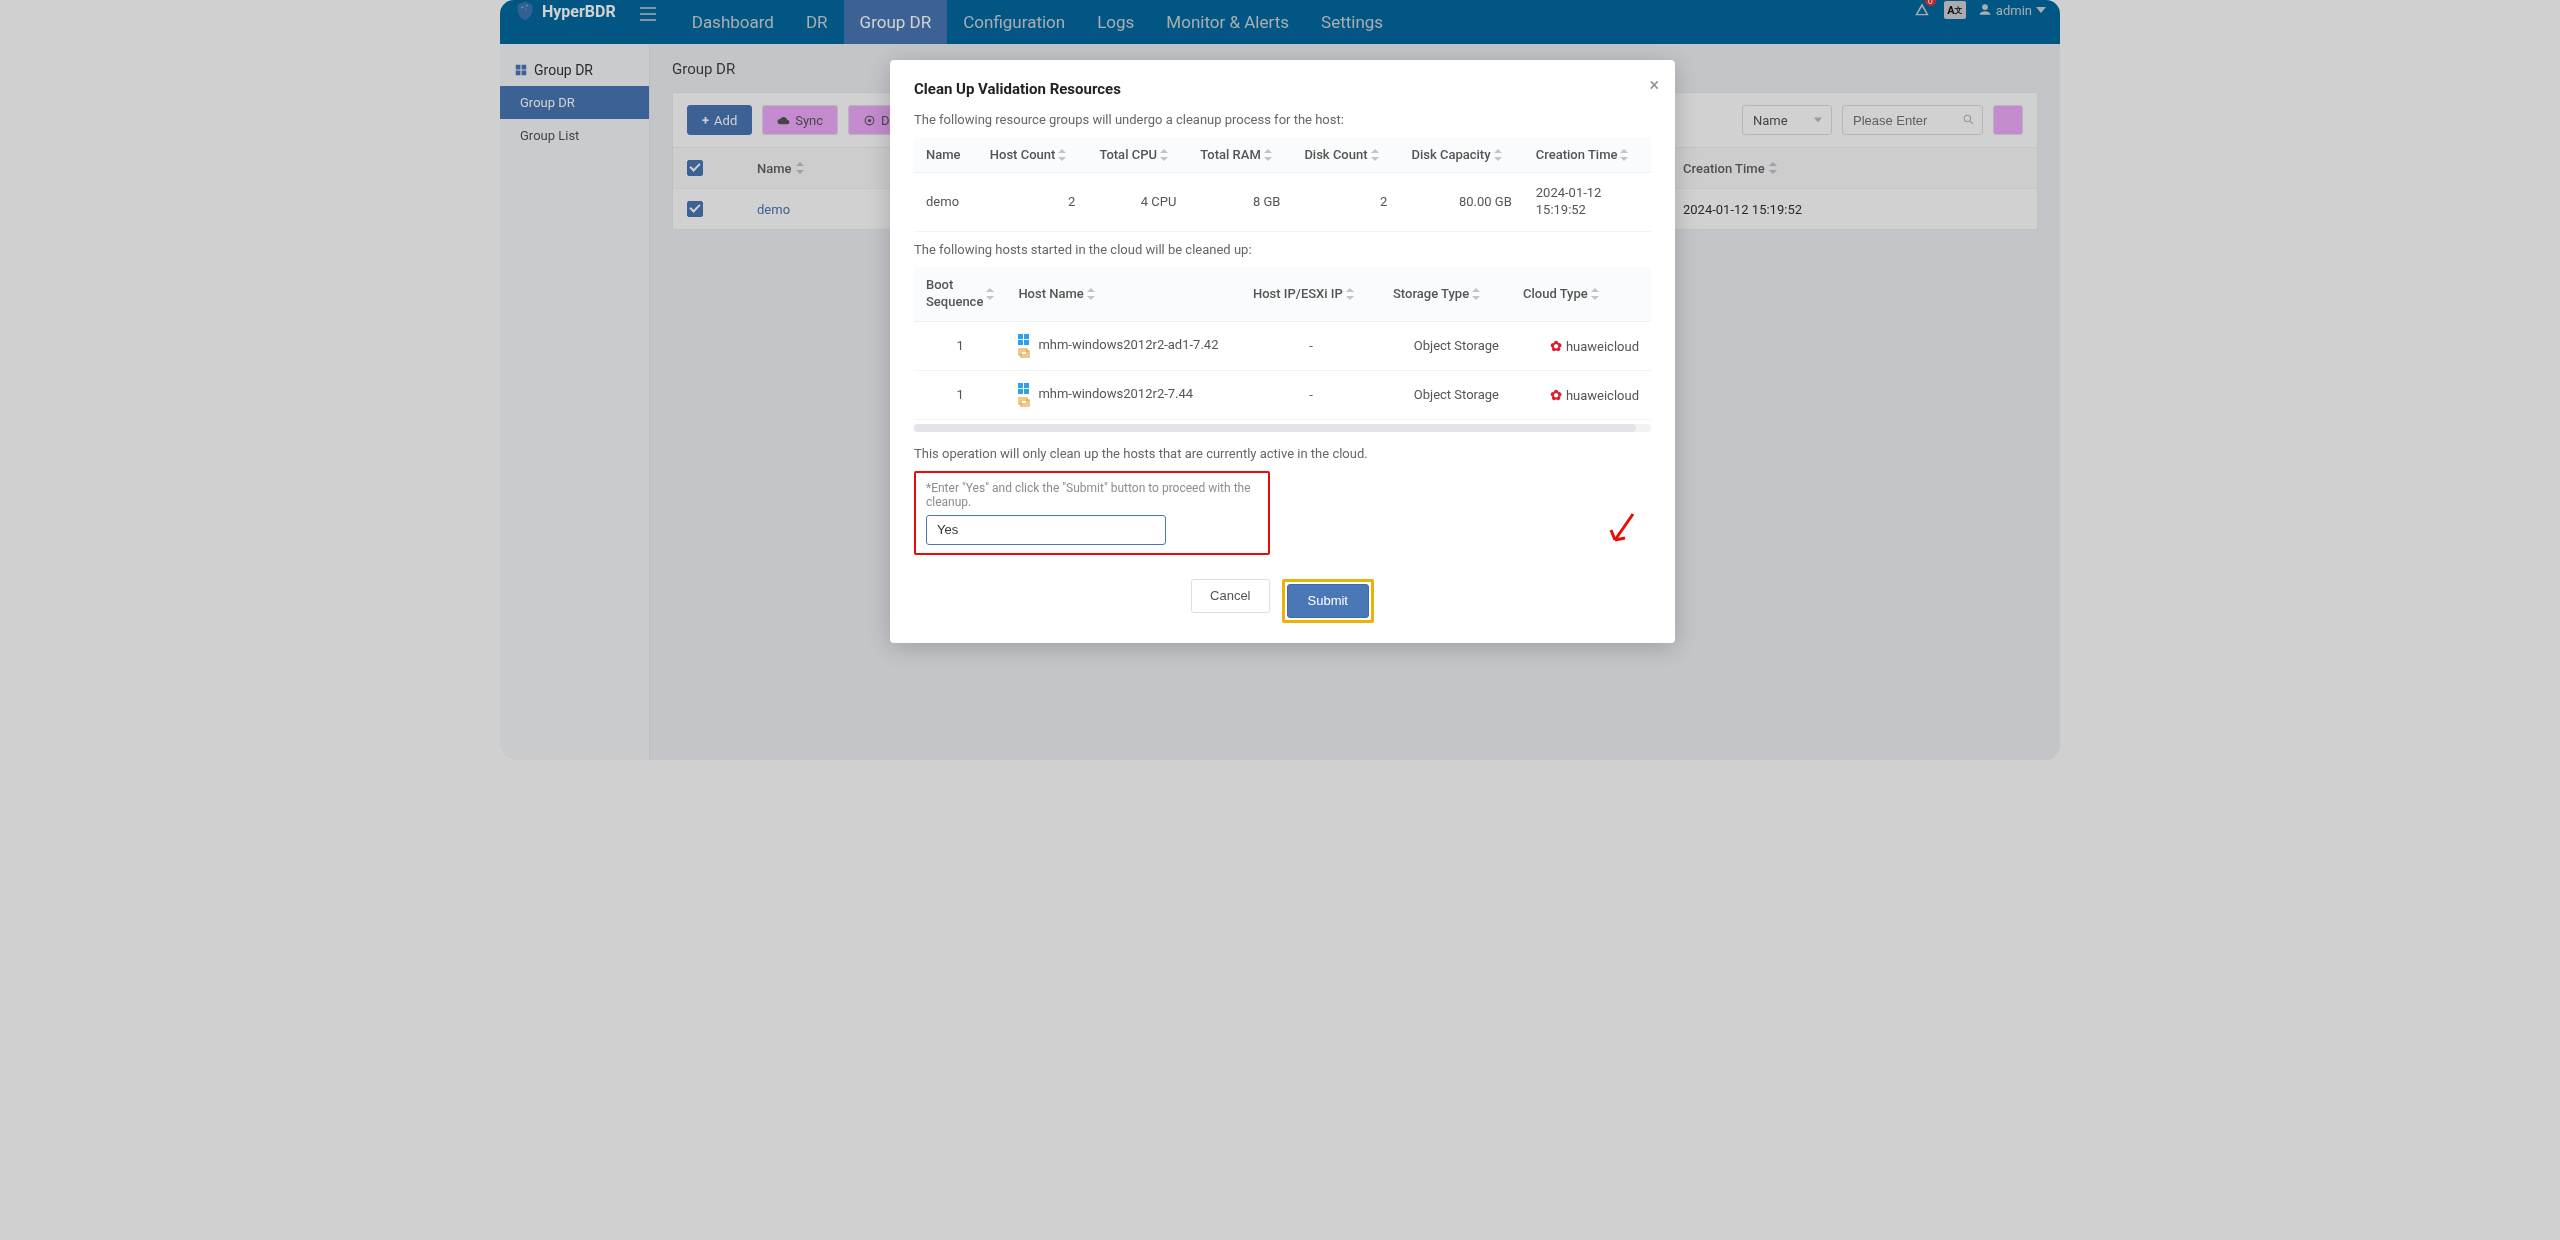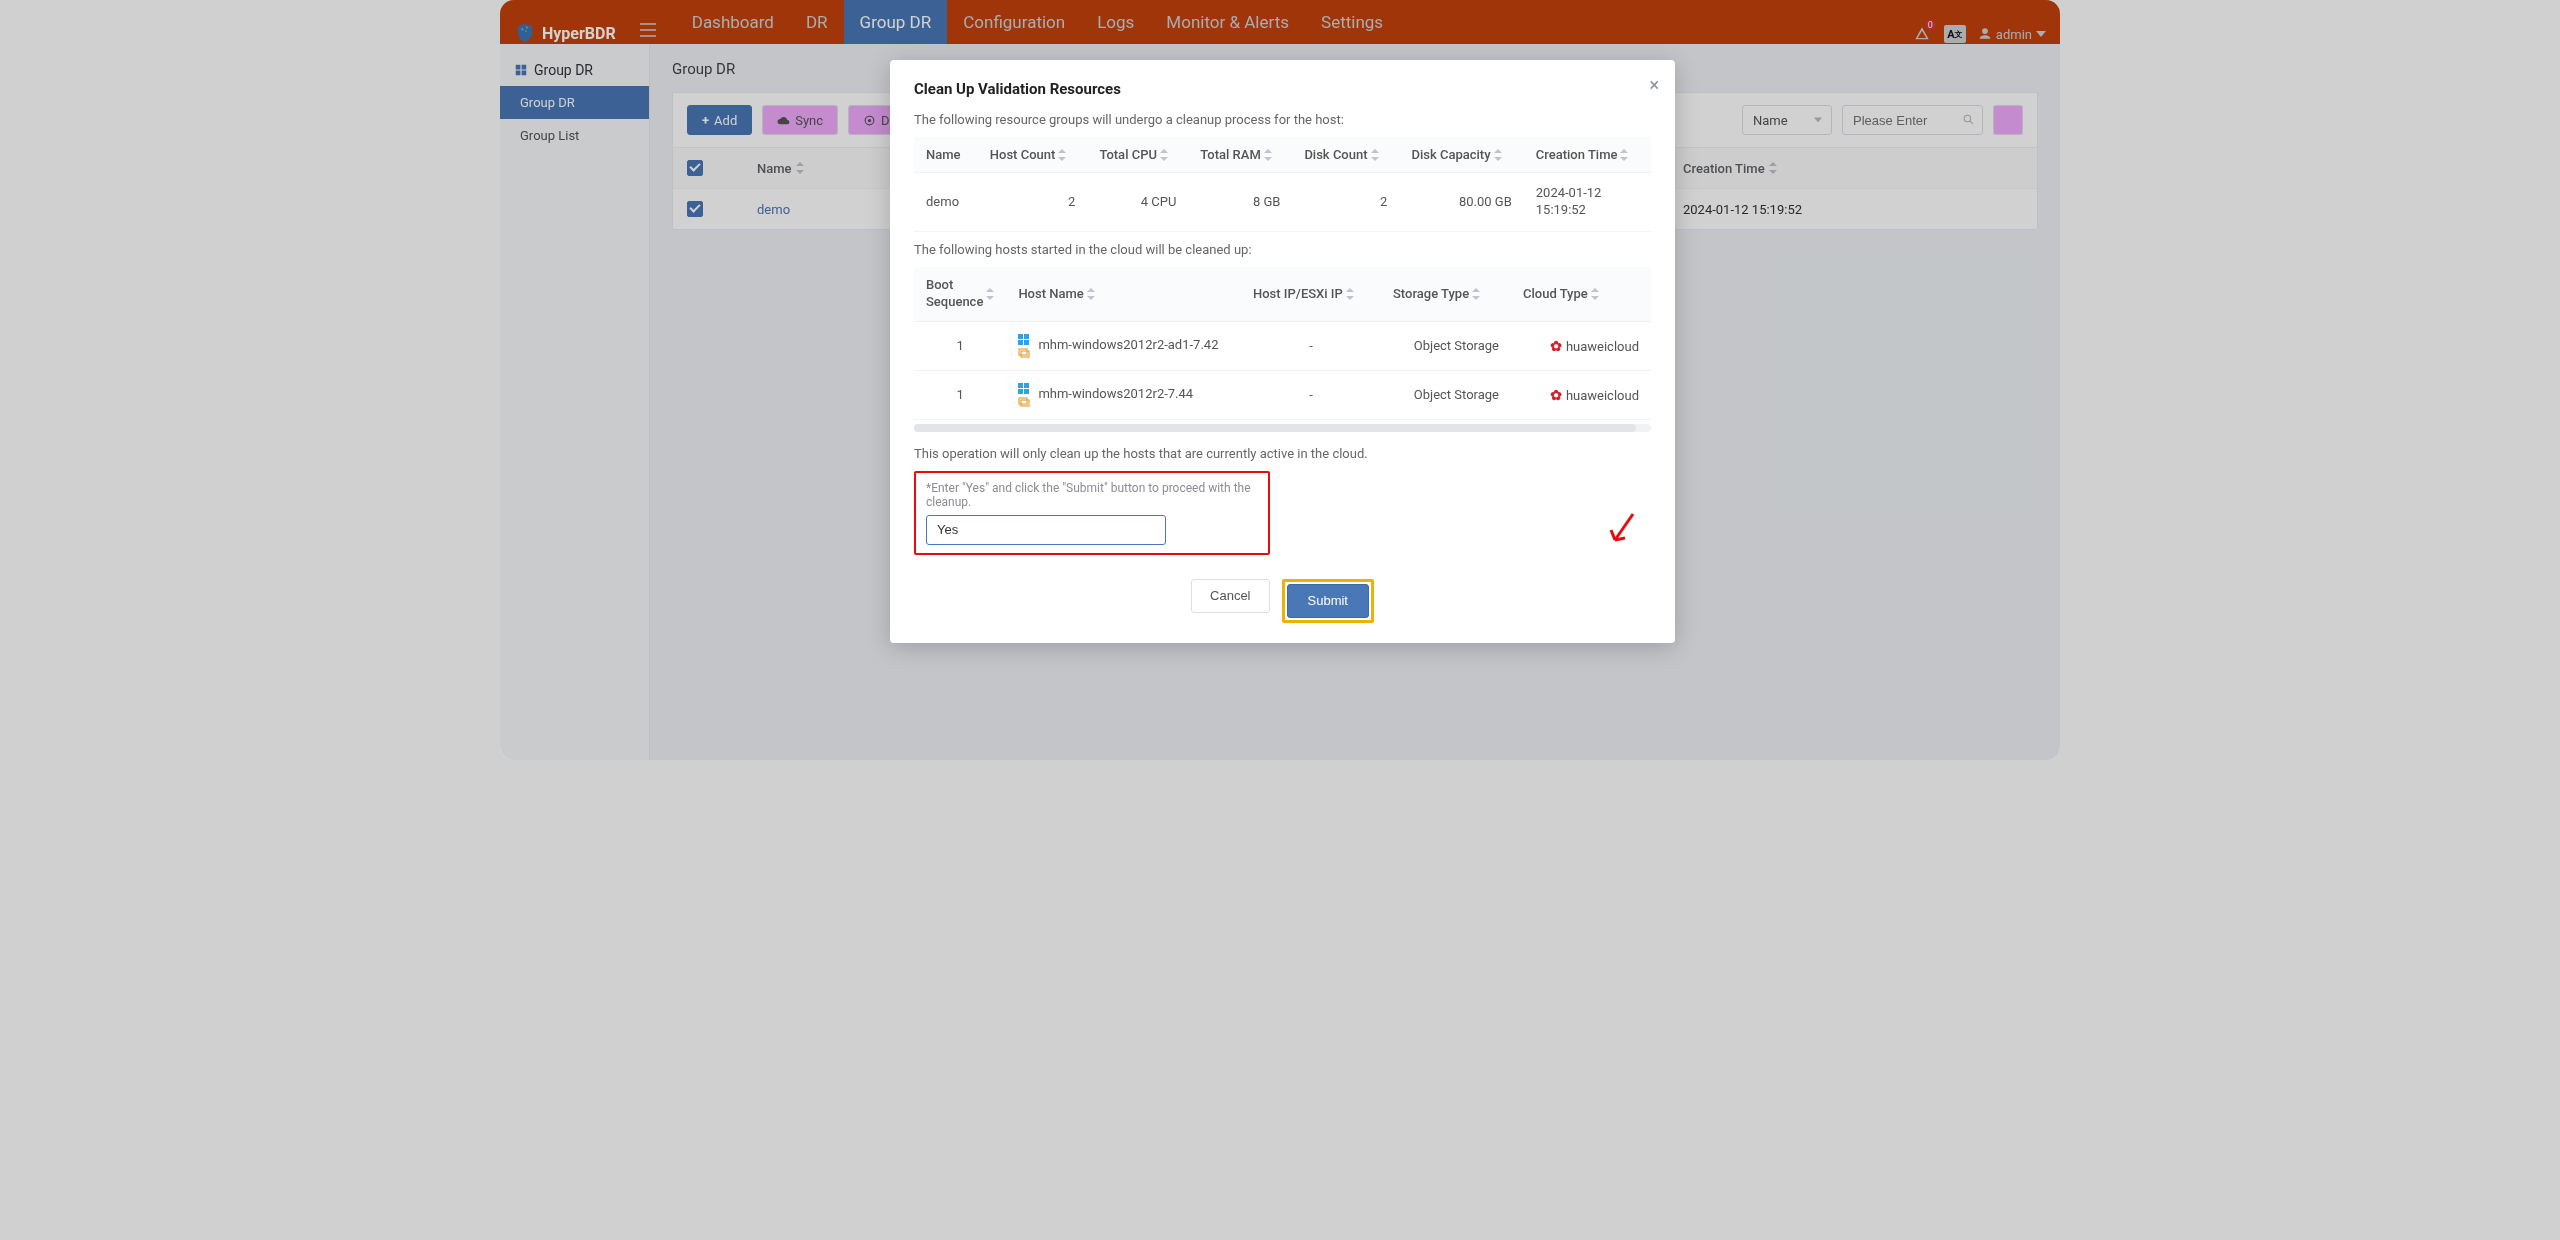--- a/index.html
+++ b/index.html
@@ -1,21 +1,21 @@
 <!DOCTYPE html>
 <html><head>
 <meta charset="utf-8">
 <style>
   * { box-sizing: border-box; margin: 0; padding: 0; }
   body { font-family: -apple-system, BlinkMacSystemFont, "Segoe UI", Roboto, "Helvetica Neue", Arial, sans-serif; background: #d0d0d0; color: #333; font-size: 14px; position: relative; }
   .frame { width: 1560px; height: 760px; margin: 0 auto; background: #eef1f5; border-radius: 14px; overflow: hidden; position: relative; }
   .overlay { position: absolute; inset: 0; background: rgba(0,0,0,0.18); z-index: 5; }
 
   
-  .topbar { height: 44px; background: #c2410c; color: #cfd3d8; display: flex; align-items: flex-end; padding: 0 14px; }
+  .topbar { height: 44px; background: #0369a1; color: #cfd3d8; display: flex; align-items: flex-start; padding: 0 14px; }
   .logo-wrap { display: flex; align-items: center; gap: 6px; margin-right: 18px; }
   .logo-shield { width: 22px; height: 22px; }
   .brand { font-weight: 700; font-size: 16px; color: #fff; }
   .hamburger { width: 28px; height: 28px; display:flex; align-items:center; justify-content:center; margin-right: 14px; cursor:pointer;}
   .nav { display: flex; align-items: stretch; height: 100%; }
   .nav-item { display: flex; align-items: center; padding: 0 16px; color: #cfd3d8; font-size: 17px; cursor: pointer; }
   .nav-item.active { background: #4a78b6; color: #fff; }
   .top-right { margin-left: auto; display: flex; align-items: center; gap: 12px; }
   .icon-btn { width: 20px; height: 20px; display:flex; align-items:center; justify-content:center; position: relative; }
   .badge { position: absolute; top: -4px; right: -4px; background: #d9363e; color:#fff; font-size:9px; border-radius: 6px; padding: 0 3px; line-height: 10px;}

